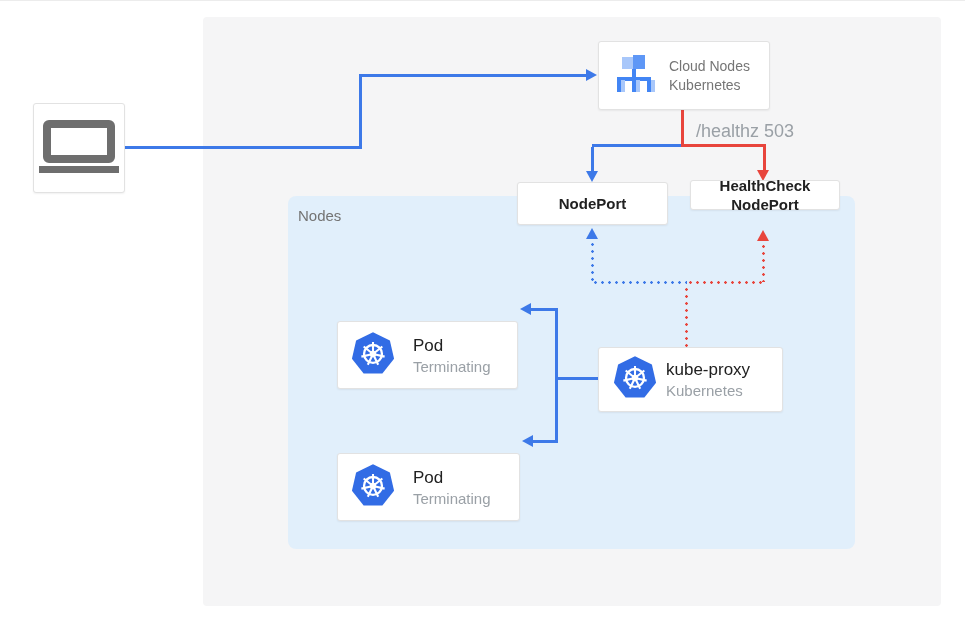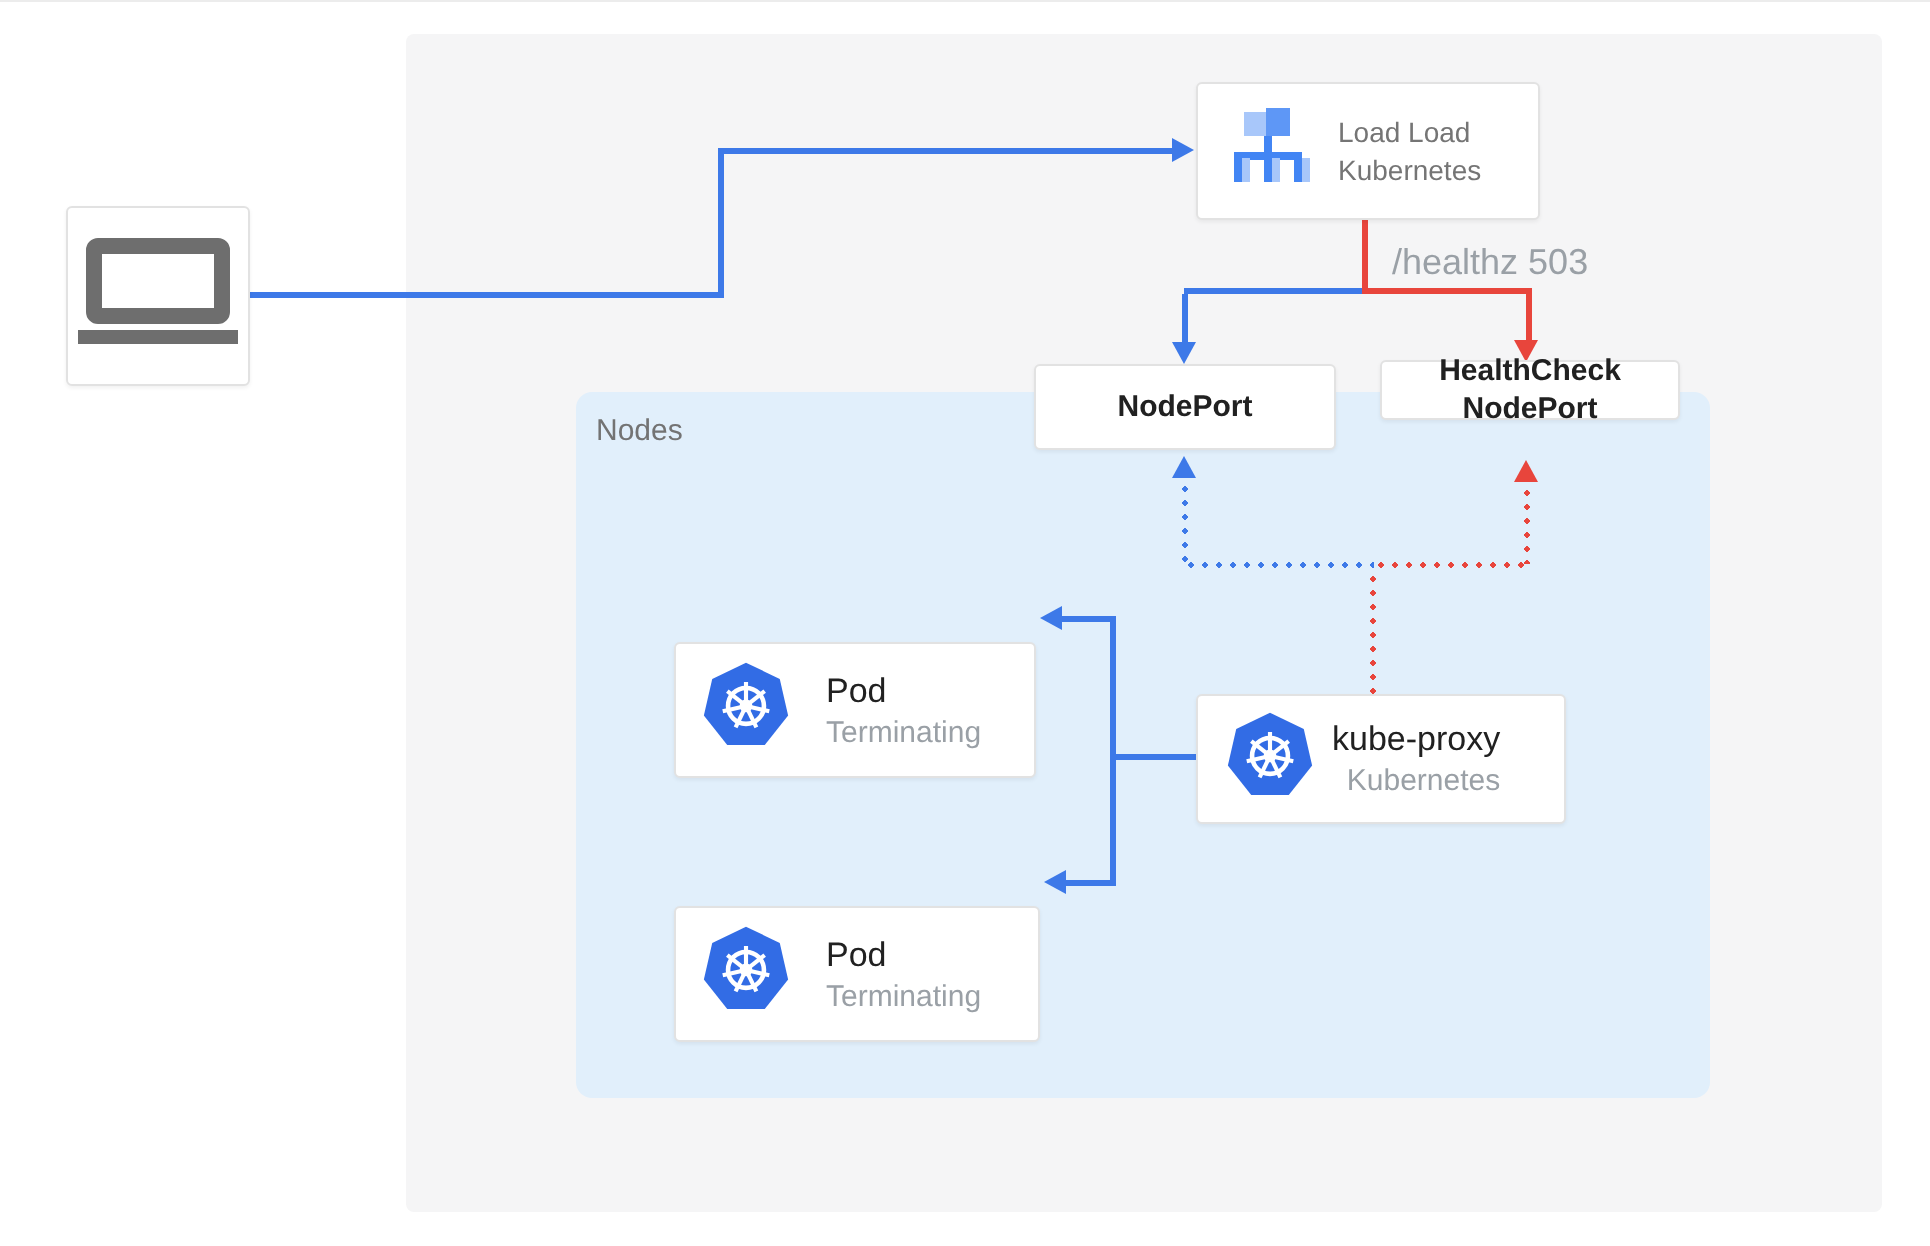--- a/index.html
+++ b/index.html
@@ -21,21 +21,21 @@
   .clb-card{left:598px;top:41px;width:172px;height:69px;display:flex;align-items:center;gap:13px;padding-left:13px;}
   .clb-text{font-size:14px;line-height:19px;color:#757575;}
   .nodeport-card{left:517px;top:182px;width:151px;height:43px;display:flex;align-items:center;justify-content:center;}
   .nodeport-card span{font-size:15px;font-weight:bold;color:var(--text-dark);}
   .hc-card{left:690px;top:180px;width:150px;height:30px;display:flex;flex-direction:column;align-items:center;justify-content:center;}
   .hc-card span{font-size:15px;line-height:19px;font-weight:bold;color:var(--text-dark);}
   .pod-card{width:181px;height:68px;display:flex;align-items:center;gap:17px;padding-left:12px;margin-top:44px;}
   .pod1{left:337px;top:277px;}
   .pod2{left:337px;top:409px;width:183px;}
   .entity-title{font-size:17px;color:var(--text-dark);line-height:22px;}
-  .entity-sub{font-size:15px;color:var(--muted-gray);line-height:19px;text-align:right;}
+  .entity-sub{font-size:15px;color:var(--muted-gray);line-height:19px;}
   .kp-card{left:598px;top:347px;width:185px;height:65px;display:flex;align-items:center;gap:8px;padding-left:13px;}
 
   .seg{position:absolute;}
   .solid-blue{background:var(--blue);}
   .solid-red{background:var(--red);}
   .dot-h-blue{background-image:radial-gradient(circle,var(--blue) 1.3px,transparent 1.45px);background-size:7px 3px;background-position:0 0;}
   .dot-h-red{background-image:radial-gradient(circle,var(--red) 1.3px,transparent 1.45px);background-size:7px 3px;}
   .dot-v-blue{background-image:radial-gradient(circle,var(--blue) 1.3px,transparent 1.45px);background-size:3px 7px;}
   .dot-v-red{background-image:radial-gradient(circle,var(--red) 1.3px,transparent 1.45px);background-size:3px 7px;}
 
@@ -106,21 +106,21 @@
         <rect x="5" y="23" width="34" height="4" style="fill:var(--lb-blue-dark)"></rect>
         <rect x="5" y="23" width="4" height="15" style="fill:var(--lb-blue-dark)"></rect>
         <rect x="20" y="23" width="4" height="15" style="fill:var(--lb-blue-dark)"></rect>
         <rect x="35" y="23" width="4" height="15" style="fill:var(--lb-blue-dark)"></rect>
         <rect x="9" y="26" width="4" height="12" style="fill:var(--lb-blue-light)"></rect>
         <rect x="24" y="26" width="4" height="12" style="fill:var(--lb-blue-light)"></rect>
         <rect x="39" y="26" width="4" height="12" style="fill:var(--lb-blue-light)"></rect>
       </svg>
     </span>
     <span class="clb-text">
-      <span>Load Load</span><br>
+      <span>Cloud Nodes</span><br>
       <span>Kubernetes</span>
     </span>
   </div>
 
   <div class="card nodeport-card">
     <span>NodePort</span>
   </div>
 
   <div class="card hc-card">
     <span>HealthCheck</span>

